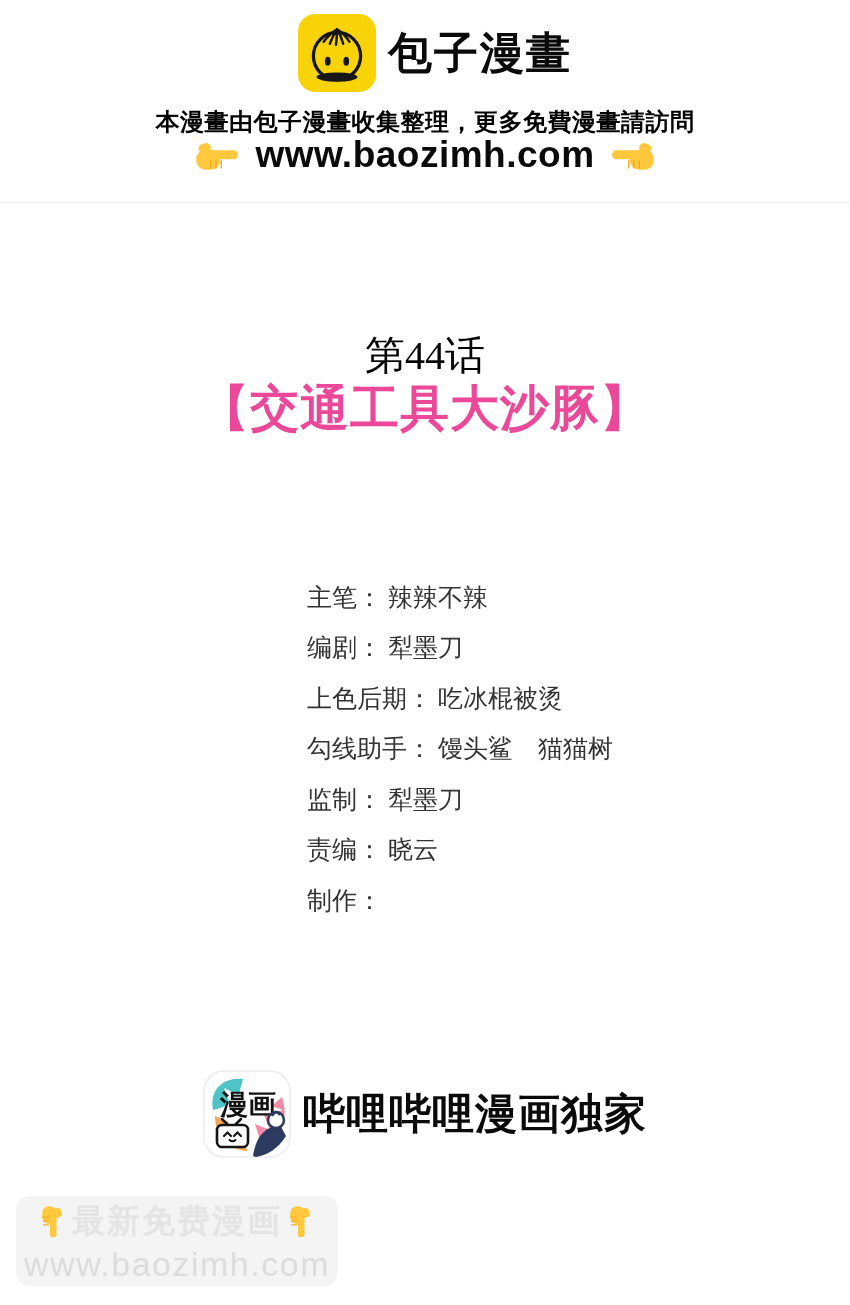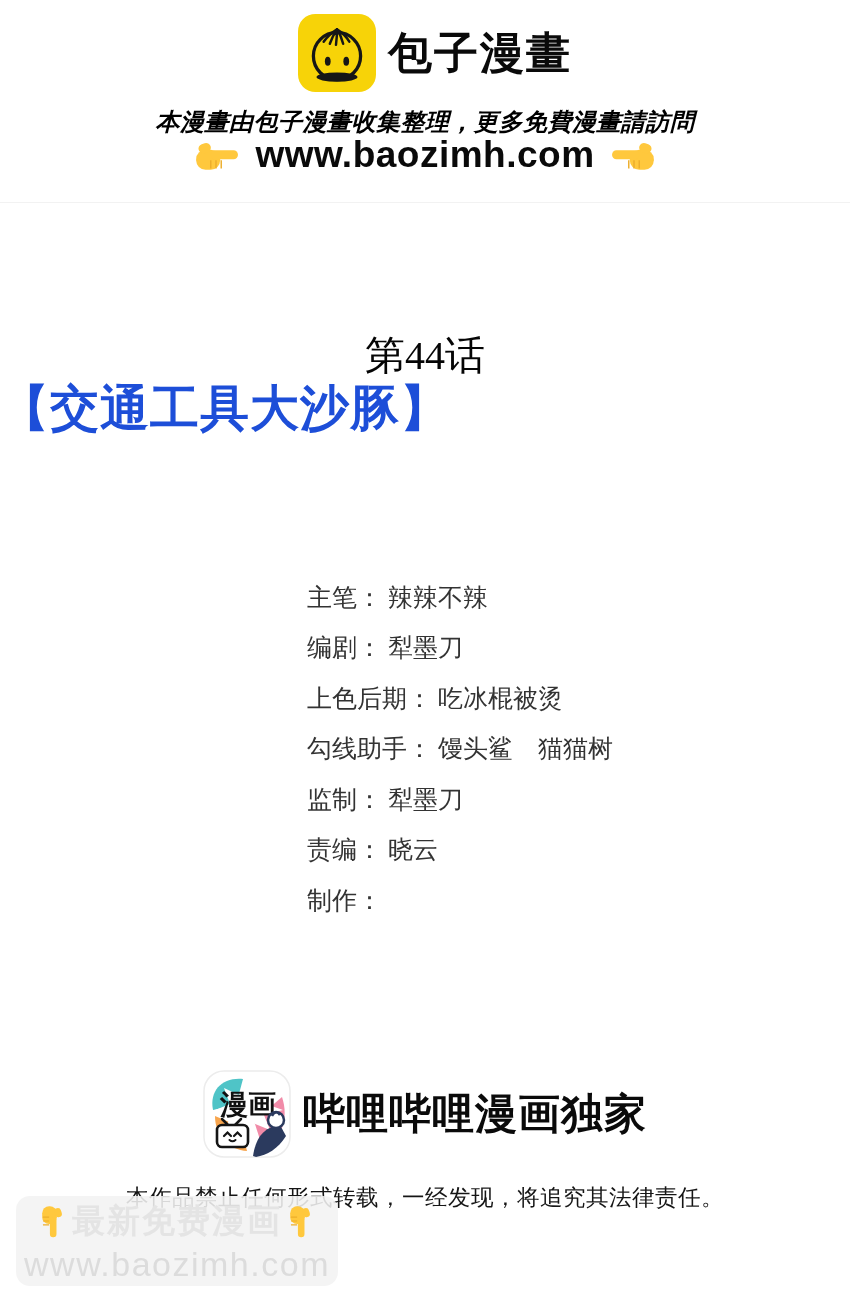--- a/index.html
+++ b/index.html
@@ -7,36 +7,36 @@
     position:relative; width:850px; height:1305px; margin:0 auto;
     background:#ffffff; overflow:hidden;
     font-family:"Liberation Sans", sans-serif; color:#000;
   }
   
   .brand-row { position:absolute; top:14px; left:0; right:0;
     display:flex; justify-content:center; align-items:center; gap:12px;padding-left:20px; }
   .brand-icon { width:78px; height:78px; flex:0 0 auto; }
   .brand-name { font-size:44px; font-weight:bold; letter-spacing:2px; color:#0a0a0a; }
   .collect-line { position:absolute; top:106px; left:0; right:0;
-    text-align:center; font-size:24px; font-weight:bold; color:#000; letter-spacing:0.5px;font-style:italic; }
+    text-align:center; font-size:24px; font-weight:bold; color:#000; letter-spacing:0.5px; }
   .url-line { position:absolute; top:134px; left:0; right:0;
     display:flex; justify-content:center; align-items:center; gap:16px; }
   .url-text { font-size:37px; font-weight:bold; color:#0a0a0a; letter-spacing:0.5px; }
   .hand { width:46px; height:38px; flex:0 0 auto; }
   .hand-left  { transform:scaleX(-1); }
   .hand-down  { transform:rotate(90deg); }
   .divider { position:absolute; top:202px; left:0; right:0;
     border-top:1px solid #f2f2f2; }
   
   .chapter-number { position:absolute; top:328px; left:0; right:0;
     text-align:center; font-family:"Liberation Serif","DejaVu Serif",serif;
     font-size:40px; color:#050505; }
   .chapter-title { position:absolute; top:376px; left:0; right:0;
-    text-align:left; font-family:"Liberation Serif","DejaVu Serif",serif;
-    font-size:49px; font-weight:bold; color:#1d4ed8; letter-spacing:1px; }
+    text-align:center; font-family:"Liberation Serif","DejaVu Serif",serif;
+    font-size:49px; font-weight:bold; color:#ec4899; letter-spacing:1px; }
   
   .credits { position:absolute; top:572px; left:307px; }
   .credit-row { height:50.5px; display:flex; align-items:center;
     font-size:25px; color:#333; white-space:pre; }
   .credit-value { margin-left:6px; }
   
   .bili-row { position:absolute; top:1070px; left:0; right:0;
     display:flex; justify-content:center; align-items:center; gap:12px; }
   .bili-icon { width:88px; height:88px; flex:0 0 auto; }
   .bili-exclusive { font-family:"Liberation Serif","DejaVu Serif",serif;
@@ -141,21 +141,20 @@
       <path d="M69 46 q4 -7 8 -1" fill="none" stroke="#2B3A5E" stroke-width="2.5"></path>
       <path d="M19 49 l6 6 M38 49 l-6 6" stroke="#151515" stroke-width="2.5" stroke-linecap="round"></path>
       <rect x="14" y="55" width="31" height="22" rx="5" fill="#ffffff" stroke="#151515" stroke-width="2.6"></rect>
       <path d="M21 66 l3.5 -3.5 l3.5 3.5" fill="none" stroke="#151515" stroke-width="2.2" stroke-linecap="round"></path>
       <path d="M31 66 l3.5 -3.5 l3.5 3.5" fill="none" stroke="#151515" stroke-width="2.2" stroke-linecap="round"></path>
       <path d="M26.5 70 q3 2.6 6 0" fill="none" stroke="#151515" stroke-width="2" stroke-linecap="round"></path>
     </svg>
     <div class="bili-exclusive">哔哩哔哩漫画独家</div>
   </div>
 
-  <div class="legal-line">本作品禁止任何形式转载，一经发现，将追究其法律责任。</div>
 
   <div class="watermark">
     <div class="wm-line1">
       <svg class="wm-hand hand-down">
           <use href="#hand-point"></use>
         </svg>
       <span class="wm-headline">最新免费漫画</span>
       <svg class="wm-hand hand-down">
           <use href="#hand-point"></use>
         </svg>

